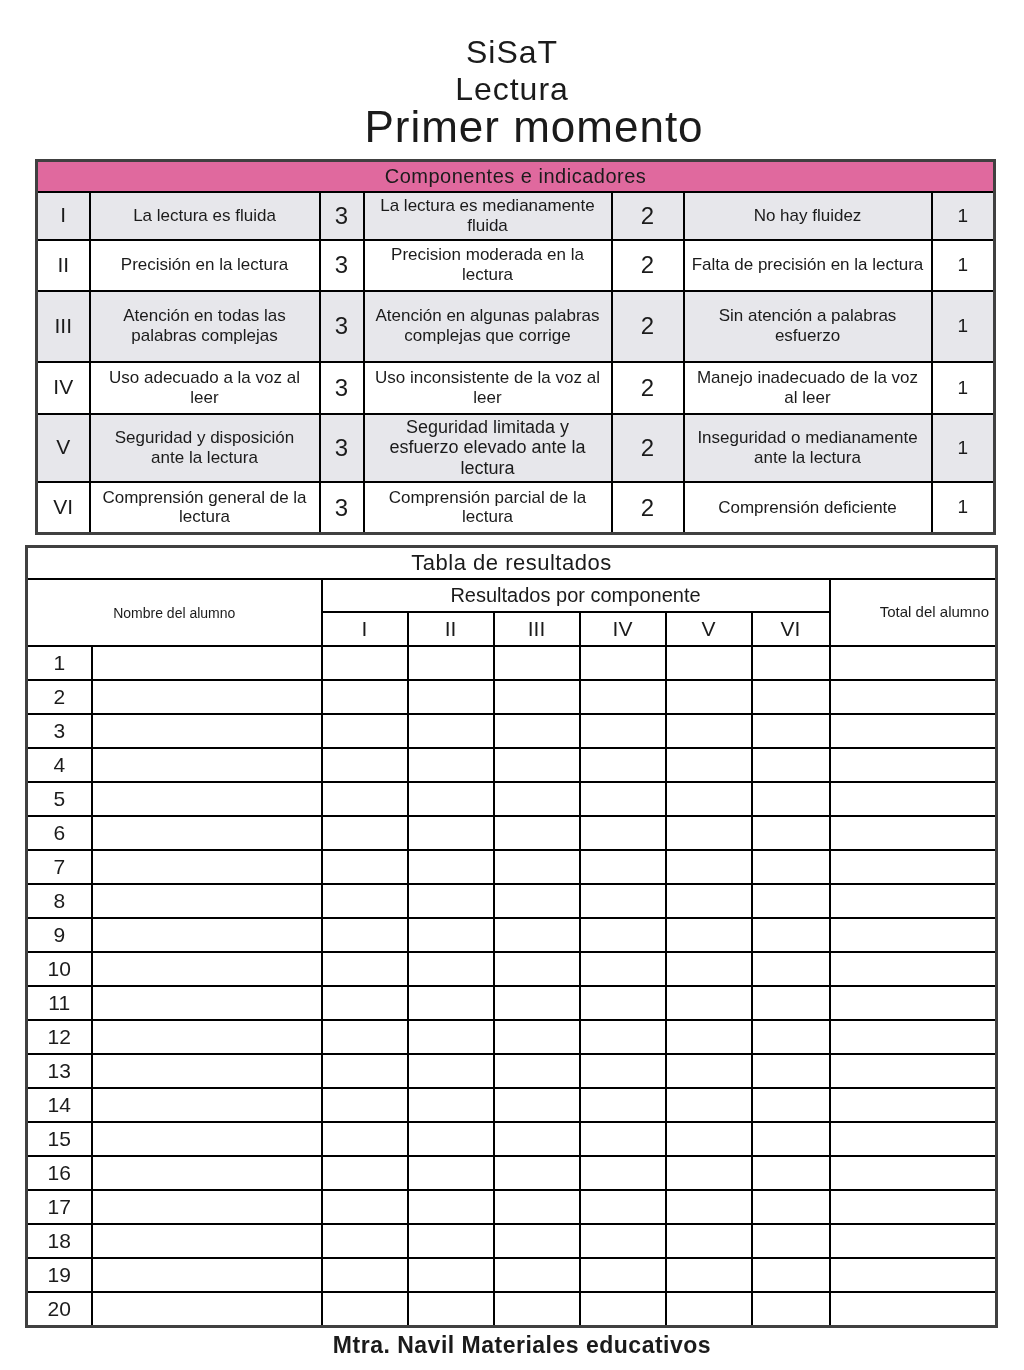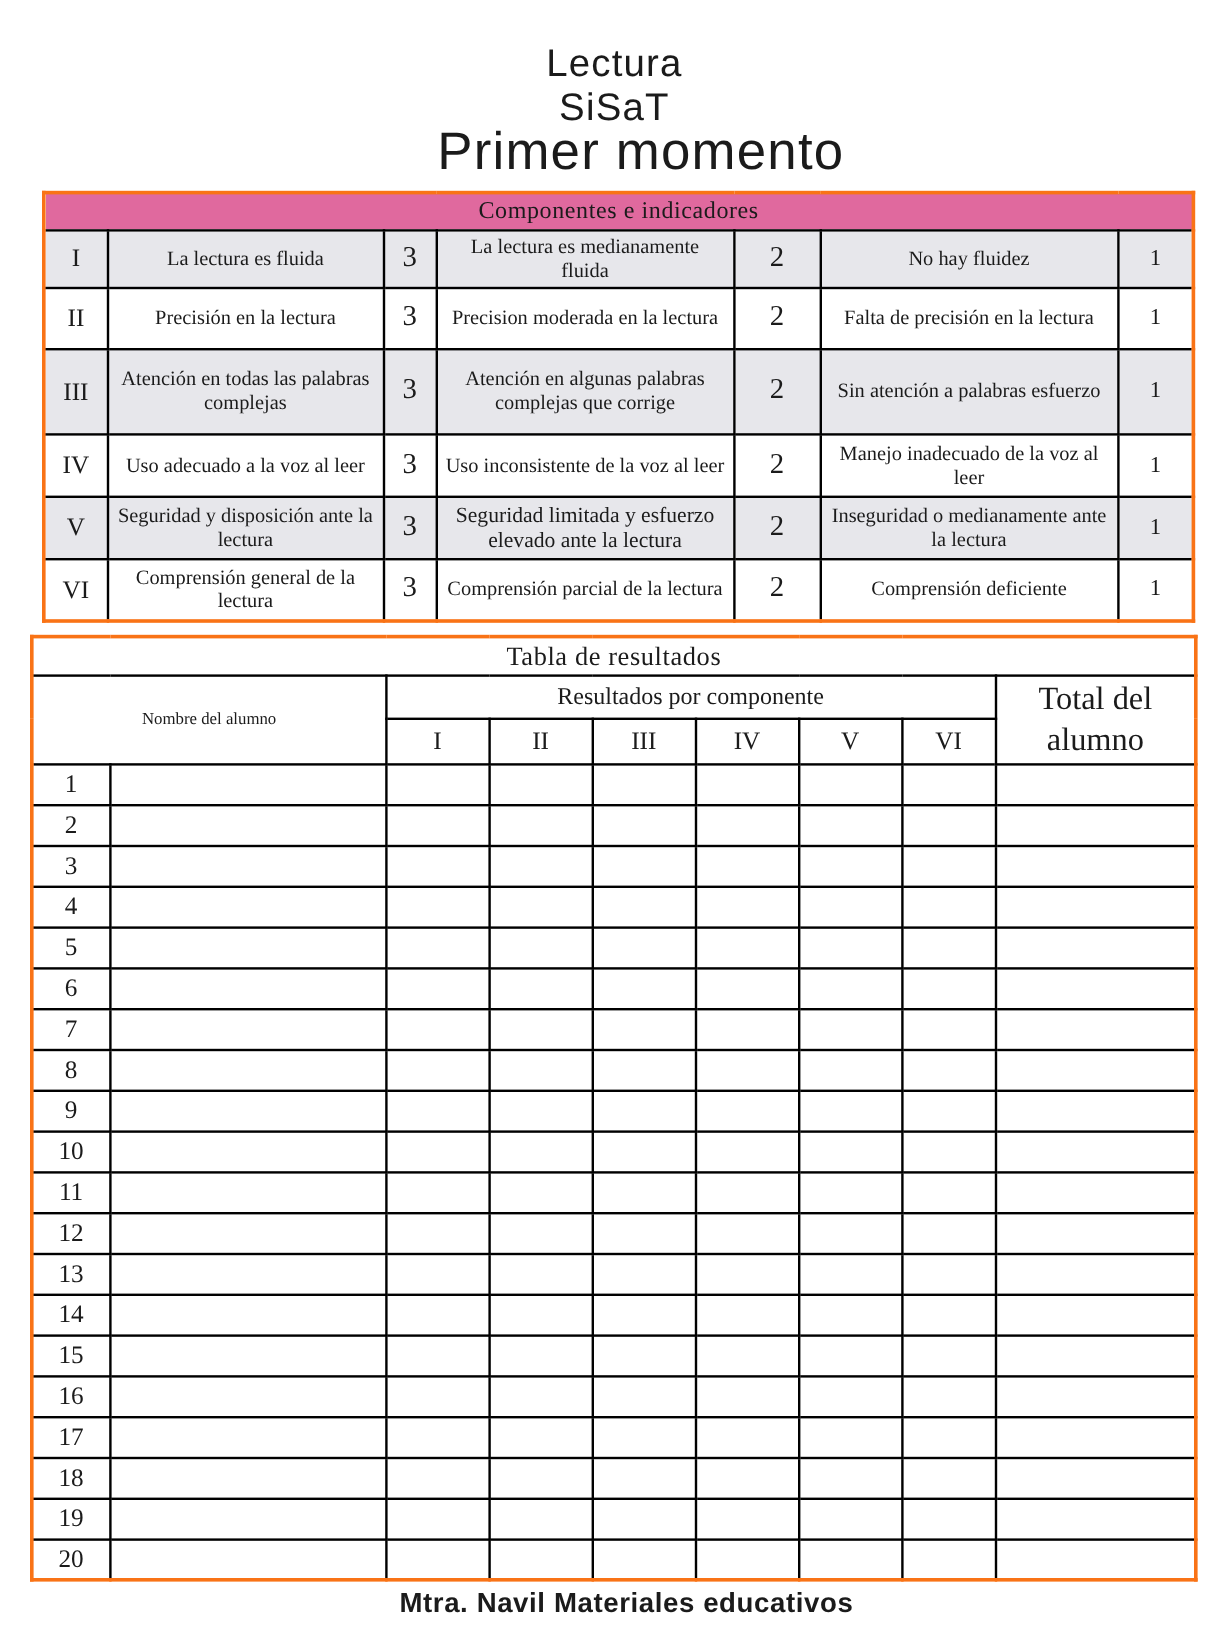--- a/index.html
+++ b/index.html
@@ -20,22 +20,21 @@
     margin-bottom: 14px;
     letter-spacing: 1px;
   }
   .title-line { line-height: 37px; font-size: 32px; font-weight: 500; }
   .title-line.big { font-size: 44px; padding-left: 44px; }
 
   
   table {
     border-collapse: collapse;
     table-layout: fixed;
-    border: 3px solid #f97316;
-    font-family: Liberation Serif, serif;
+    border: 3px solid #404040;
   }
   td, th {
     border: 2px solid #000;
     text-align: center;
     vertical-align: middle;
     padding: 2px 6px;
     font-weight: normal;
     overflow: hidden;
   }
 
@@ -66,41 +65,41 @@
   
   table.results {
     margin-left: 25px;
     margin-top: 10px;
     width: 970px;
   }
   table.results th.tbl-title { height: 31px; font-size: 22px; letter-spacing: 0.5px; margin-left: 23px; }
   table.results th.name-hd { font-size: 14px; }
   table.results th.group-hd { height: 33px; font-size: 20px; }
   table.results th.comp-hd { height: 34px; font-size: 21px; }
-  table.results th.total-hd { font-size: 27px; line-height: 1.25; }
+  table.results th.total-hd { font-size: 15px; line-height: 1.25; text-align: right; }
   table.results tbody tr { height: 34px; }
   table.results td.rownum { font-size: 21px; }
   table.results td { background: #ffffff; }
 
   
   .footer-credit {
     text-align: center;
     margin-top: 4px;
     font-size: 23px;
     font-weight: bold;
     letter-spacing: 0.5px;
     padding-left: 20px;
   }
 </style>
 </head>
 <body>
 
 <div class="title-block">
+  <div class="title-line">SiSaT</div>
   <div class="title-line">Lectura</div>
-  <div class="title-line">SiSaT</div>
   <div class="title-line big">Primer  momento</div>
 </div>
 
 <table class="indicators">
   <colgroup>
     <col style="width:53px">
       <col style="width:230px">
       <col style="width:44px">
     <col style="width:248px">
       <col style="width:72px">

